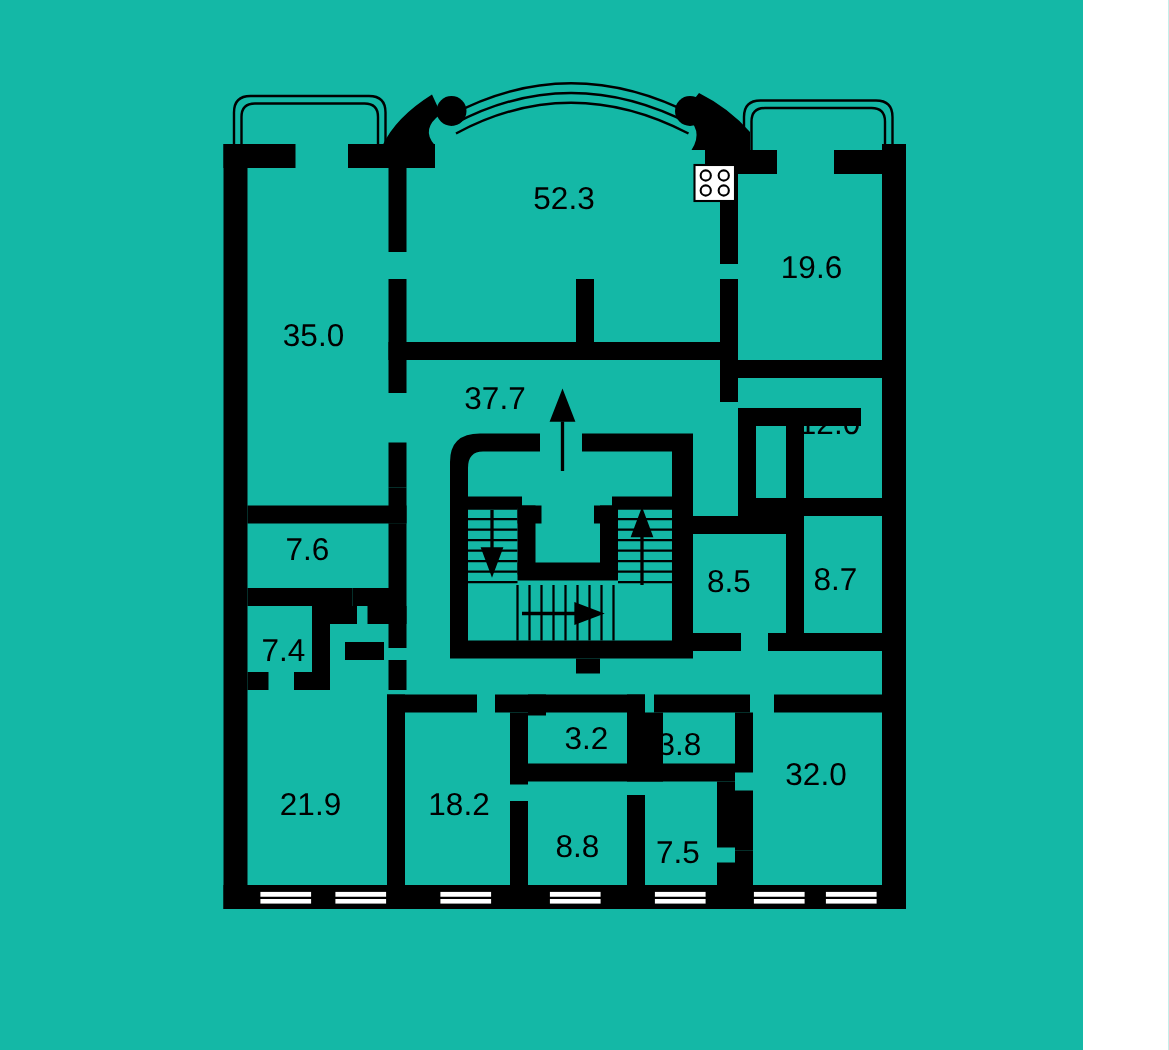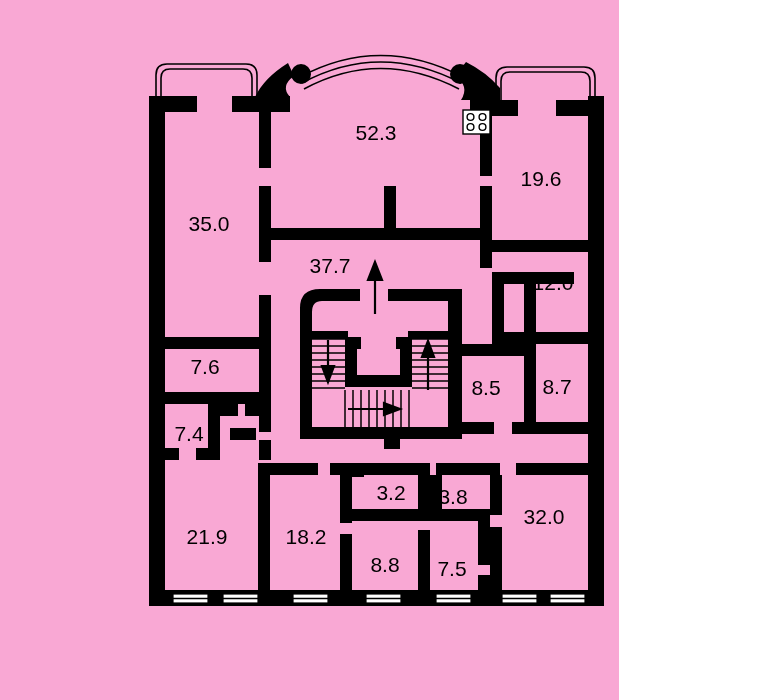--- a/index.html
+++ b/index.html
@@ -8,23 +8,23 @@
     background: #ffffff;
   }
   body {
     width: 779px;
     height: 700px;
     overflow: hidden;
     font-family: "Liberation Sans", sans-serif;
   }
   #plan-root {
     position: relative;
-    width: 619px;
+    width: 722px;
     height: 700px;
-    background: #f9a8d4;
+    background: #14b8a6;
   }
   svg#floorplan {
     display: block;
     width: 779px;
     height: 700px;
   }
   .wall {
     fill: #000000;
   }
   .room-label {

